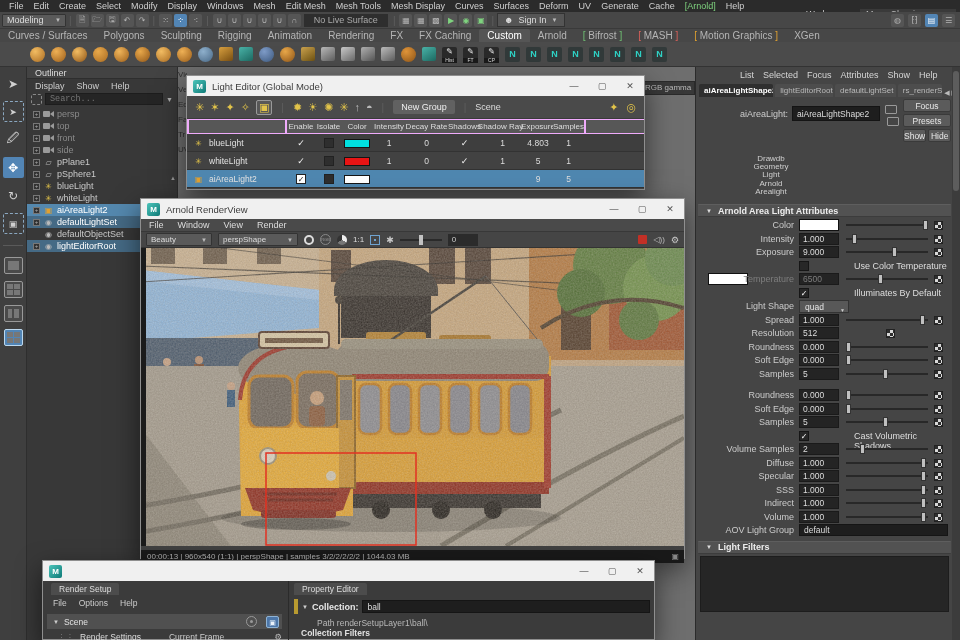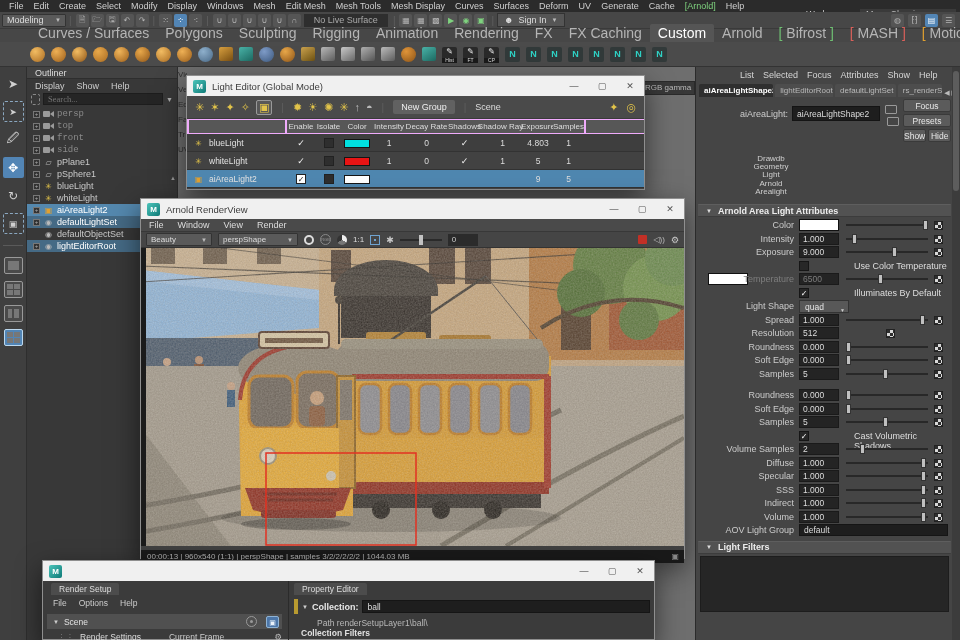--- a/index.html
+++ b/index.html
@@ -25,21 +25,21 @@
   .tbico{width:13px;height:13px;background:#555;border-radius:2px;margin:0 1px;display:flex;
          align-items:center;justify-content:center;font-size:8px;color:#b5b5b5;}
   .tbico.hl{background:#5285b5;color:#fff;}
   .tbico.green{color:#7fd37f;}
   #no-live{background:#2e2e2e;color:#aaa;height:13px;line-height:13px;padding:0 10px;margin:0 2px;}
   #signin{background:#555;border:1px solid #333;height:14px;display:flex;align-items:center;gap:5px;
           padding:0 6px;color:#ddd;}
   #tb2-right{margin-left:auto;display:flex;padding-right:4px;gap:2px;}
 
   #shelftabs{position:absolute;left:0;top:29px;width:960px;height:13px;background:#474747;
-             display:flex;align-items:flex-end;font-size:14px;padding-left:30px;}
+             display:flex;align-items:flex-end;font-size:10px;}
   .shelf-tab{padding:1px 8px;color:#b5b5b5;white-space:nowrap;}
   .shelf-tab.active{color:#fff;background:#555;border-radius:2px 2px 0 0;}
   .shelf-tab .brk{font-style:normal;}
   .shelf-tab i{font-style:normal;}
 
   #shelf{position:absolute;left:0;top:42px;width:960px;height:25px;background:#4b4b4b;
          display:flex;align-items:center;gap:6px;padding-left:30px;border-bottom:1px solid #333;}
   .orb{width:15px;height:15px;border-radius:50%;flex:none;}
   .sq{width:14px;height:14px;border-radius:2px;flex:none;}
   .mashbox{width:15px;height:15px;background:#2a2a2a;border-radius:2px;position:relative;flex:none;
@@ -69,25 +69,25 @@
 
   
   #outliner{position:absolute;left:27px;top:67px;width:151px;height:573px;background:#383838;
             border-right:1px solid #2e2e2e;font-size:9px;}
   #ol-tab{height:12px;background:#434343;color:#ddd;padding-left:8px;line-height:12px;
           border-bottom:1px solid #2e2e2e;font-size:9px;}
   #ol-menus{height:13px;display:flex;gap:12px;align-items:center;padding-left:8px;color:#ccc;}
   #ol-search{height:14px;display:flex;align-items:center;gap:3px;padding:0 4px;}
   #ol-search .box{width:11px;height:11px;border:1px dashed #888;border-radius:2px;}
   #ol-search input{flex:1;background:#252525;border:1px solid #1d1d1d;color:#999;font-size:8.5px;
-                   height:12px;padding:0 4px;font-family:Liberation Serif, serif;}
+                   height:12px;padding:0 4px;font-family:Liberation Mono, monospace;}
   #ol-search .car{color:#aaa;font-size:7px;}
   #ol-list{position:relative;margin-top:2px;}
   .ol-row{height:12px;display:flex;align-items:center;gap:3px;padding-left:6px;color:#c9c9c9;}
-  .ol-row.dim{color:#8a8a8a;font-family:Liberation Mono, monospace;}
+  .ol-row.dim{color:#8a8a8a;}
   .ol-row.sel{background:#456a85;color:#fff;}
   .ol-row.selhi{background:#5488ae;color:#fff;}
   .exp{width:7px;height:7px;border:1px solid #777;font-size:6px;line-height:5px;text-align:center;
        color:#aaa;flex:none;background:#333;}
   .noexp{width:7px;flex:none;}
   .oi{flex:none;width:11px;text-align:center;font-size:8px;}
   .oi-camera{position:relative;width:11px;height:7px;}
   .oi-camera:before{content:"";position:absolute;left:0;top:0;width:7px;height:6px;background:#9a9a9a;border-radius:1px;}
   .oi-camera:after{content:"";position:absolute;left:7px;top:0;border-top:3px solid transparent;
        border-bottom:3px solid transparent;border-right:4px solid #9a9a9a;}

